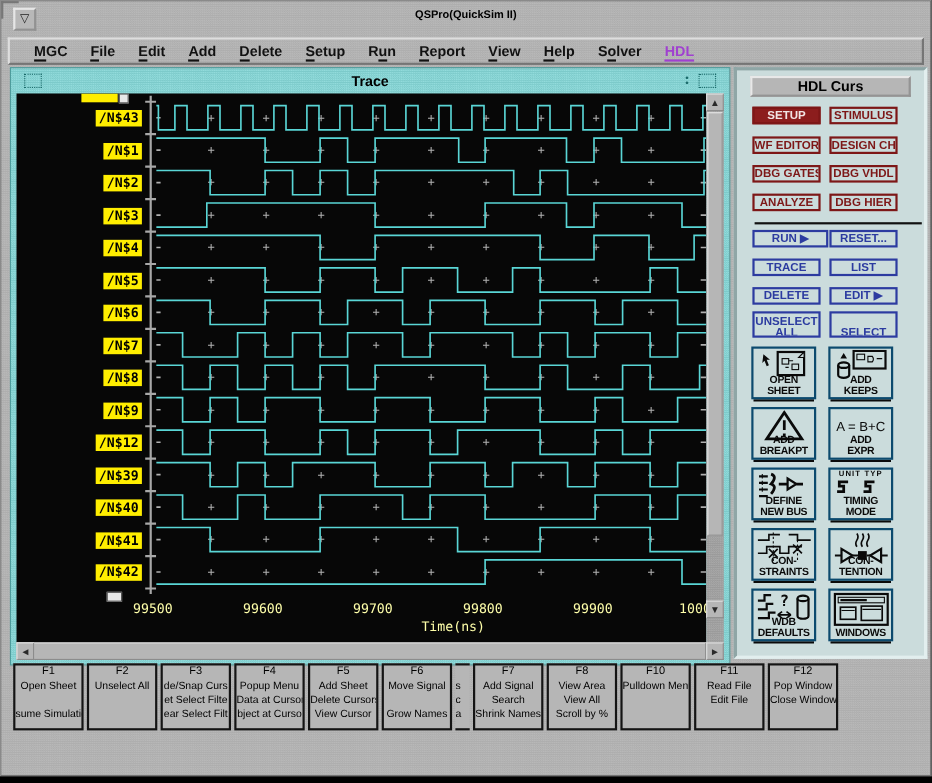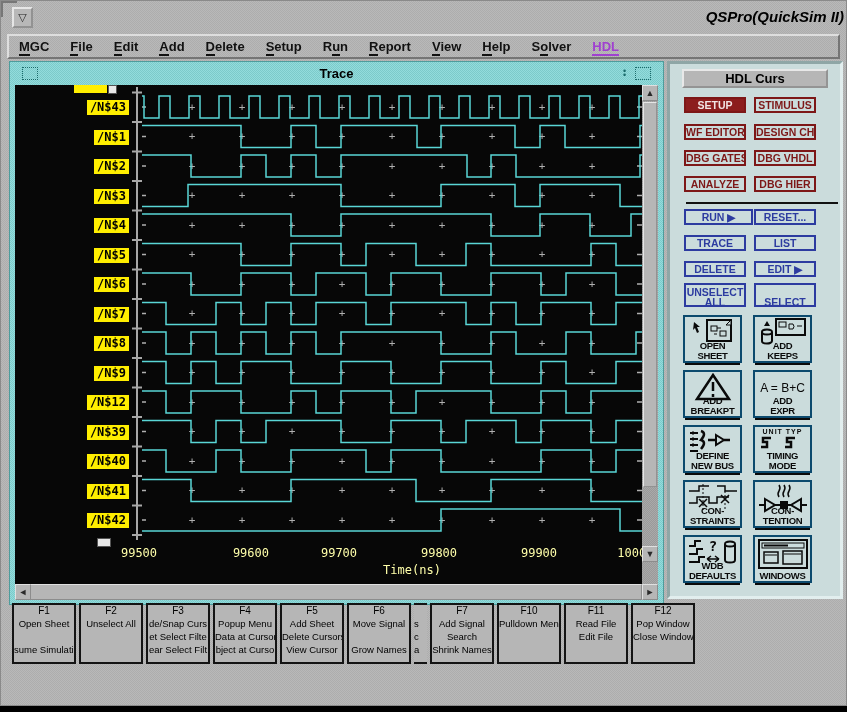--- a/index.html
+++ b/index.html
@@ -6,28 +6,28 @@
   html,body { width:847px; height:712px; background:#000; overflow:hidden;
     font-family:"Liberation Sans", sans-serif; }
   #mainwin { position:absolute; left:0; top:0; width:847px; height:706px;
     background:repeating-conic-gradient(#b9b9b9 0 25%, #adadad 0 50%) 0 0/2px 2px;
     border:1px solid #8a8a8a; }
   
   #titlebar { position:absolute; left:2px; top:2px; right:2px; height:29px; }
   #winmenu-btn { position:absolute; left:9px; top:4px; width:21px; height:21px;
     background:#b8b8b8; border:2px outset #e6e6e6; color:#222; font-size:11px;
     text-align:center; line-height:17px; }
-  #wintitle { position:absolute; left:0; right:0; top:5px; text-align:right;
-    font-weight:bold; font-size:15px; color:#000;font-style:italic; }
+  #wintitle { position:absolute; left:0; right:0; top:5px; text-align:center;
+    font-weight:bold; font-size:10px; color:#000; }
   .cornerL { position:absolute; width:16px; height:16px; border-left:2px solid #777; border-top:2px solid #777; left:0; top:0; }
   
   #menubar { position:absolute; left:6px; top:33px; right:6px; height:25px;
     border-top:2px solid #dedede; border-left:2px solid #dedede;
     border-bottom:2px solid #757575; border-right:2px solid #757575;
-    display:flex; align-items:center; gap:21px; padding-left:10px; }
+    display:flex; align-items:center; gap:21px; padding-left:22px; }
   .menu-item { font-weight:bold; font-size:13px; color:#111; white-space:nowrap; }
   .menu-item .u { border-bottom:2px solid currentColor; }
   
   #tracewin { position:absolute; left:8px; top:60px; width:655px; height:544px;
     background:repeating-conic-gradient(#93dcdc 0 25%, #7ccaca 0 50%) 0 0/2px 2px;
     border:1px solid #4e9c9c; }
   #trace-titlebar { position:absolute; left:2px; top:2px; right:2px; height:20px; }
   #trace-title { position:absolute; left:0; right:0; top:2px; text-align:center;
     font-weight:bold; font-size:13px; color:#000; }
   .dotted-box { position:absolute; top:3px; width:16px; height:13px; border:1px dotted #1a6a6a; background:transparent; }
@@ -337,21 +337,21 @@
           <text x="300" y="438.5" fill="#b0b0b0" font-size="11" font-family="DejaVu Sans Mono, monospace" text-anchor="middle">+</text>
           <text x="350" y="438.5" fill="#b0b0b0" font-size="11" font-family="DejaVu Sans Mono, monospace" text-anchor="middle">+</text>
           <text x="400" y="438.5" fill="#b0b0b0" font-size="11" font-family="DejaVu Sans Mono, monospace" text-anchor="middle">+</text>
           <text x="450" y="438.5" fill="#b0b0b0" font-size="11" font-family="DejaVu Sans Mono, monospace" text-anchor="middle">+</text>
           <line x1="0" y1="435" x2="4" y2="435" stroke="#b0b0b0" stroke-width="1.5"></line>
           <line x1="495" y1="435" x2="500" y2="435" stroke="#b0b0b0" stroke-width="1.5"></line>
           <path d="M0,446 L299,446 L299,424 L478,424 L478,446 L500,446" fill="none" stroke="#5ad6d6" stroke-width="1.5"></path>
         </svg>
       <div id="axisticks">
           <div class="axis-tick" style="left: 124px;">99500</div>
-          <div class="axis-tick" style="left: 224px; text-align: right;">99600</div>
+          <div class="axis-tick" style="left: 224px;">99600</div>
           <div class="axis-tick" style="left: 324px;">99700</div>
           <div class="axis-tick" style="left: 424px;">99800</div>
           <div class="axis-tick" style="left: 524px;">99900</div>
           <div class="axis-tick" style="left: 624px;">100000</div>
         </div>
       <div id="axis-label">Time(ns)</div>
     </div>
 
     <div id="vscroll">
       <div class="sb-btn" style="top:0">▲</div>
@@ -528,20 +528,26 @@
         <div>c</div>
         <div>a</div>
       </div>
       <div class="fkey">
         <div class="fk">F7</div>
         <div class="fl">Add Signal</div>
         <div class="fl">Search</div>
         <div class="fl">Shrink Names</div>
       </div>
       <div class="fkey">
+        <div class="fk">F8</div>
+        <div class="fl">View Area</div>
+        <div class="fl">View All</div>
+        <div class="fl">Scroll by %</div>
+      </div>
+      <div class="fkey">
         <div class="fk">F10</div>
         <div class="fl">Pulldown Menu</div>
         <div class="fl">&nbsp;</div>
         <div class="fl">&nbsp;</div>
       </div>
       <div class="fkey">
         <div class="fk">F11</div>
         <div class="fl">Read File</div>
         <div class="fl">Edit File</div>
         <div class="fl">&nbsp;</div>

